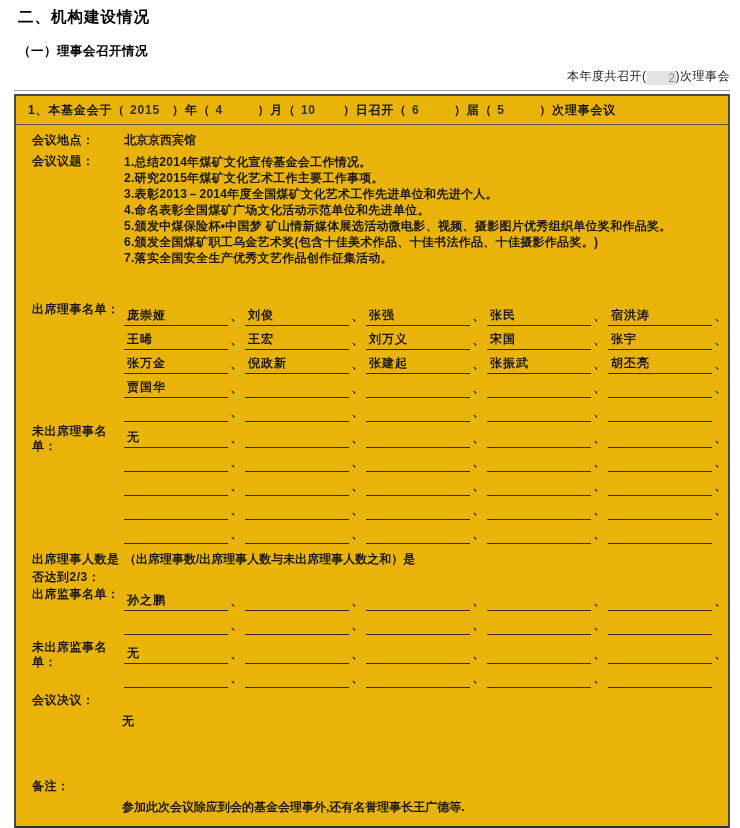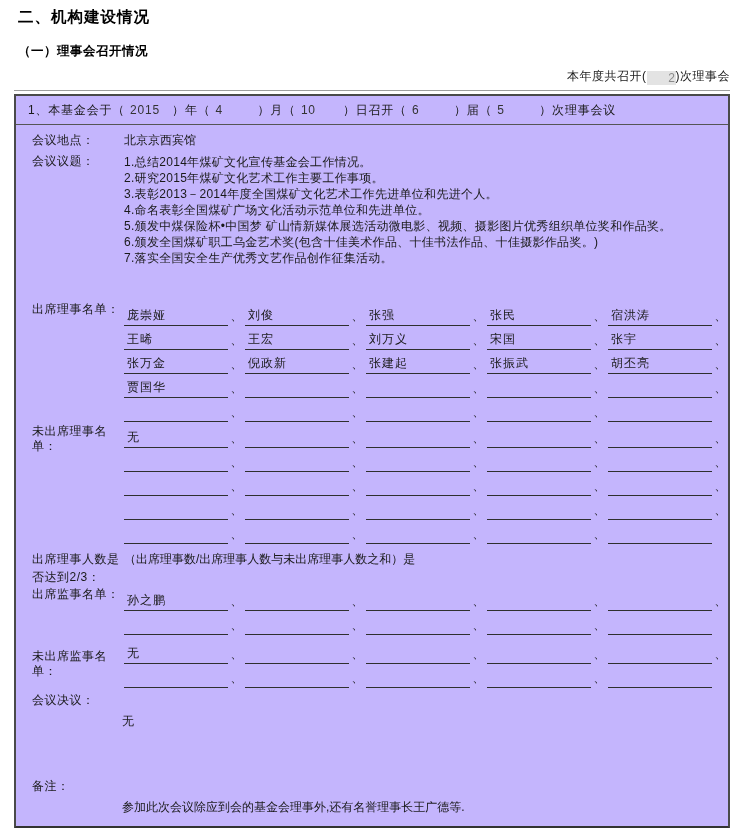--- a/index.html
+++ b/index.html
@@ -20,42 +20,42 @@
     margin:6px 0 0 14px; width:714px; border-bottom:1px solid #9e9e9e;
     padding:2px 0 5px 2px; letter-spacing:0.5px;text-align:right;
   }
   .count-input {
     display:inline-block; width:26px; height:14px; background:#e3e3e3;
     color:#8a8a8a; padding-left:3px; vertical-align:-2px; line-height:14px;
   }
   .box {
     margin:3px 0 16px 14px; width:712px; height:730px;
     border:2px solid #4a4a4a; border-bottom:3px solid #333;
-    overflow:hidden; background:#c4b5fd;
+    overflow:hidden; background:#eab308;font-weight:bold;
   }
   .headline {
     padding:6px 10px 5px 12px; border-bottom:1px solid #555;
     letter-spacing:0.8px; white-space:nowrap;
   }
   .blank-val { display:inline-block; width:42px; padding-left:5px; color:#333; }
   .row { display:flex; align-items:flex-start; }
   .lbl {
     width:92px; padding-left:16px; flex:none; white-space:pre-line;
     line-height:15px; letter-spacing:0.5px;
   }
   .val { flex:1; line-height:15px; }
   .r-place { margin-top:8px; }
   .r-agenda { margin-top:6px; }
   .agenda-item { line-height:16px; width:598px; letter-spacing:0.3px; }
   .r-attend { margin-top:36px; }
   .r-absentd { margin-top:2px; }
   .r-quorum { margin-top:6px; }
   .r-quorum .lbl, .r-quorum .val { line-height:18px; }
   .r-asuper { margin-top:1px; }
-  .r-absup { margin-top:5px;align-items:center; }
+  .r-absup { margin-top:5px; }
   .r-resolution { margin-top:5px; }
   .r-remarks { margin-top:50px; }
   .indent-val { margin:6px 0 0 106px; line-height:15px; }
   .grid { flex:1; }
   .grow { display:flex; height:24px; align-items:flex-end; }
   .cell {
     width:99px; flex:none; border-bottom:1.5px solid #2f2f2f;
     padding:0 2px 1px 3px; height:17px; display:flex; align-items:flex-end;
     overflow:hidden; white-space:nowrap; letter-spacing:1px;
   }

